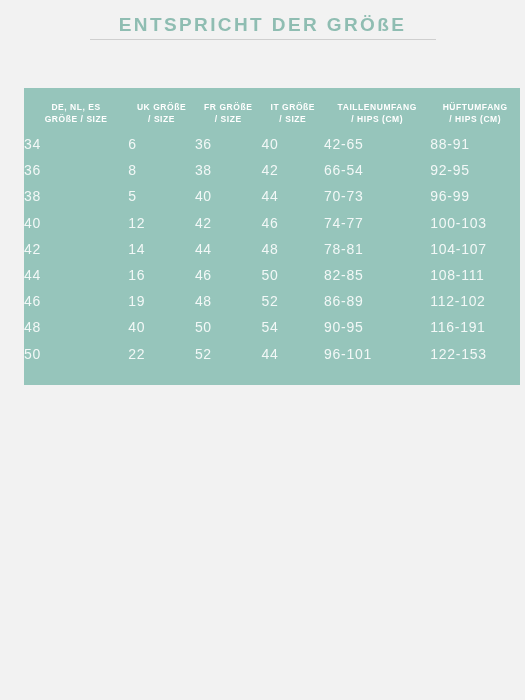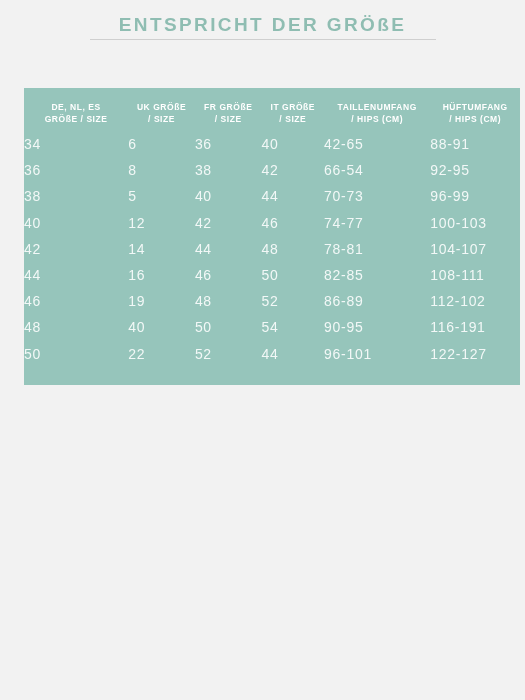--- a/index.html
+++ b/index.html
@@ -179,17 +179,17 @@
           <td>54</td>
           <td>90-95</td>
           <td>116-191</td>
         </tr>
         <tr>
           <td>50</td>
           <td>22</td>
           <td>52</td>
           <td>44</td>
           <td>96-101</td>
-          <td>122-127</td>
+          <td>122-153</td>
         </tr>
       </tbody>
   </table>
 </div>
 
 </body></html>

